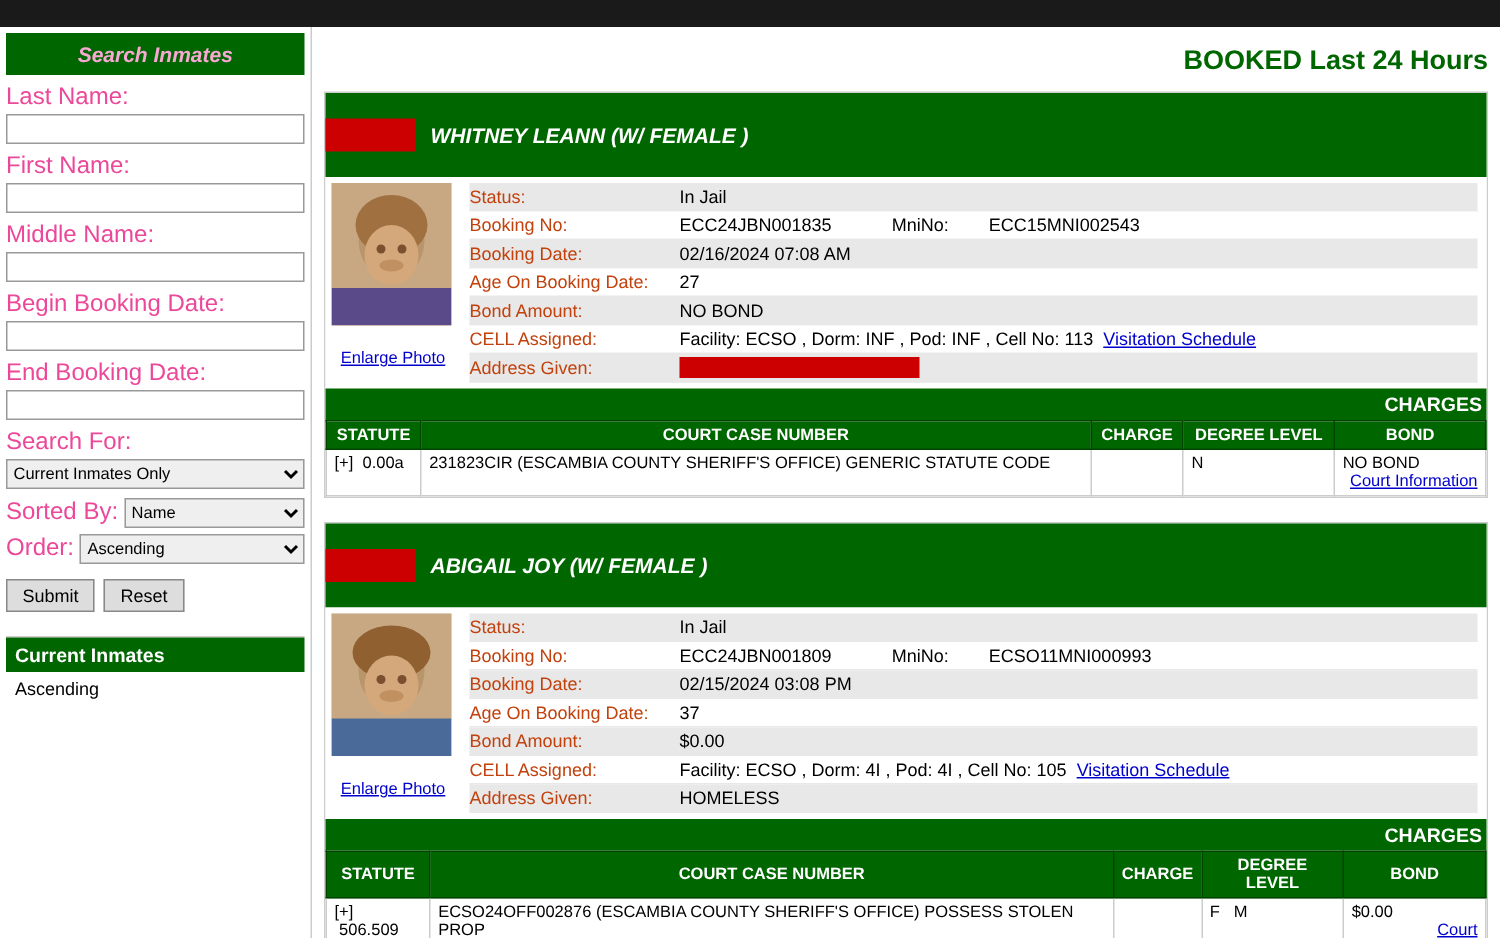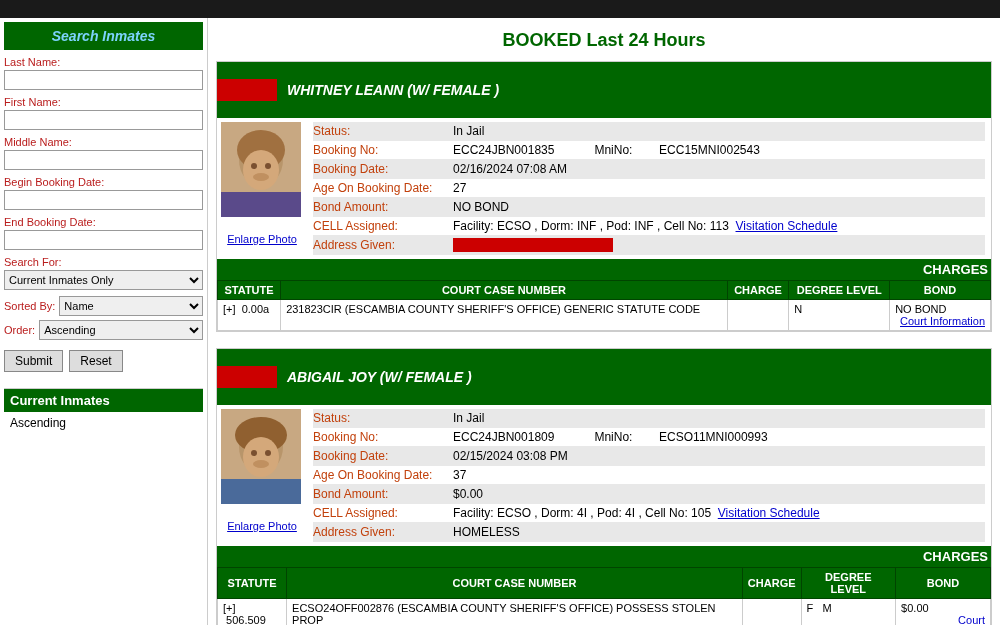--- a/index.html
+++ b/index.html
@@ -4,41 +4,41 @@
   <style>
     * { margin: 0; padding: 0; box-sizing: border-box; }
     body { font-family: Arial, sans-serif; font-size: 12px; background: #fff; width: 1000px; min-height: 625px; overflow-x: hidden; }
 
     .top-bar { background: #1a1a1a; height: 18px; width: 100%; }
 
     .main-layout { display: flex; width: 100%; }
 
     
     .sidebar { width: 208px; min-width: 208px; background: #fff; border-right: 1px solid #ccc; padding: 4px; }
-    .sidebar-title { background: #006600; color: #7dd3fc; font-weight: bold; font-style: italic; text-align: center; padding: 6px 4px; font-size: 14px; margin-bottom: 6px; }
-    .sidebar label { display: block; font-size: 11px; color: #b91c1c; margin-top: 6px; margin-bottom: 2px; }
+    .sidebar-title { background: #006600; color: #f9a8d4; font-weight: bold; font-style: italic; text-align: center; padding: 6px 4px; font-size: 14px; margin-bottom: 6px; }
+    .sidebar label { display: block; font-size: 16px; color: #ec4899; margin-top: 6px; margin-bottom: 2px; }
     .sidebar input[type="text"] { width: 100%; border: 1px solid #999; height: 20px; font-size: 11px; padding: 2px; }
     .sidebar select { width: 100%; border: 1px solid #999; height: 20px; font-size: 11px; }
     .sorted-row { display: flex; align-items: center; margin-top: 6px; gap: 4px; }
     .sorted-row label { margin: 0; white-space: nowrap; }
     .sorted-row select { flex: 1; }
     .order-row { display: flex; align-items: center; margin-top: 4px; gap: 4px; }
     .order-row label { margin: 0; }
     .order-row select { flex: 1; }
     .btn-row { display: flex; gap: 6px; margin-top: 10px; }
     .btn-row button { padding: 3px 10px; font-size: 12px; cursor: pointer; background: #ddd; border: 1px solid #888; text-align: right; }
 
     
     .current-inmates-section { margin-top: 16px; border-top: 1px solid #ccc; }
     .current-inmates-title { background: #006600; color: #fff; font-weight: bold; padding: 4px 6px; font-size: 13px; }
     .sort-options { padding: 4px 6px; font-size: 12px; }
 
     
     .main-content { flex: 1; padding: 4px 8px; }
-    .page-title { color: #006600; font-size: 18px; font-weight: bold; text-align: center; padding: 8px 0 10px; }
+    .page-title { color: #006600; font-size: 18px; font-weight: bold; text-align: right; padding: 8px 0 10px; }
 
     
     .inmate-card { margin-bottom: 16px; border: 1px solid #ccc; }
     .inmate-header { background: #006600; display: flex; align-items: center; }
     .inmate-header .name-badge { background: #cc0000; color: #fff; font-weight: bold; padding: 4px 10px; min-width: 60px; display: inline-block; }
     .inmate-header .name-text { color: #ffffff; font-weight: bold; font-size: 14px; font-style: italic; padding: 20px 10px; }
 
     .inmate-body { display: flex; background: #fff; }
     .inmate-photo-col { width: 90px; min-width: 90px; padding: 4px; text-align: center; }
     .inmate-photo { width: 80px; height: 95px; background: #c8a882; display: block; overflow: hidden; position: relative; }

